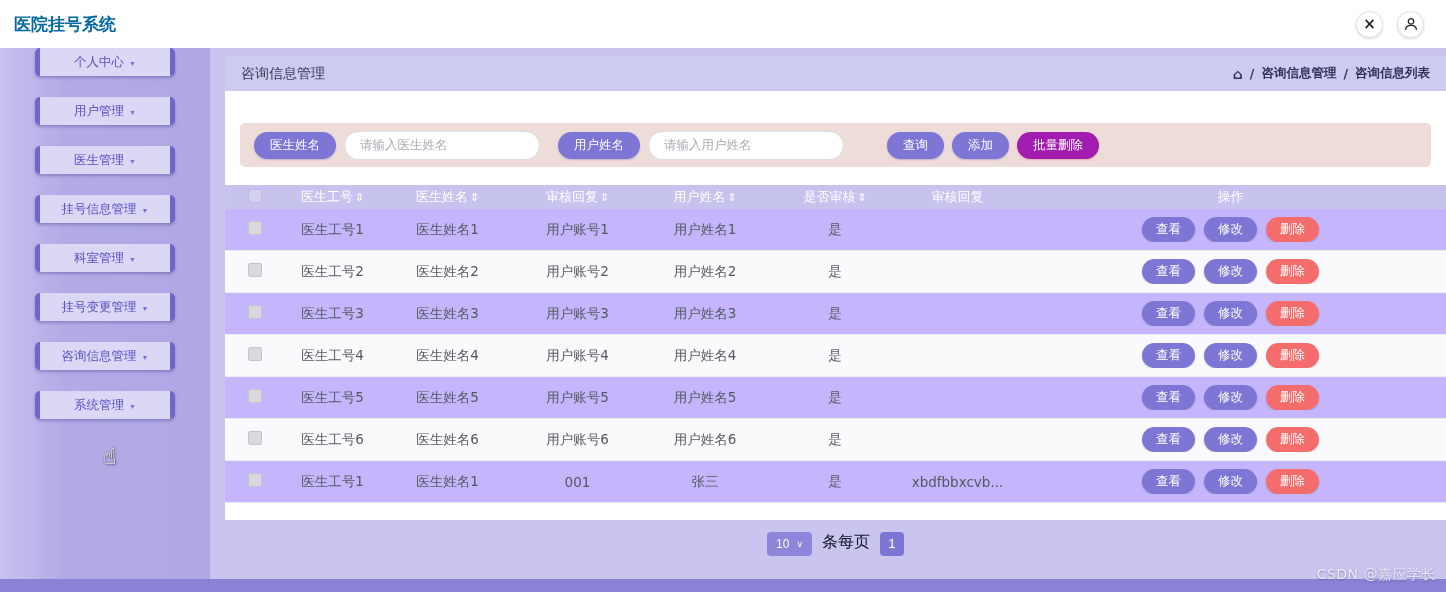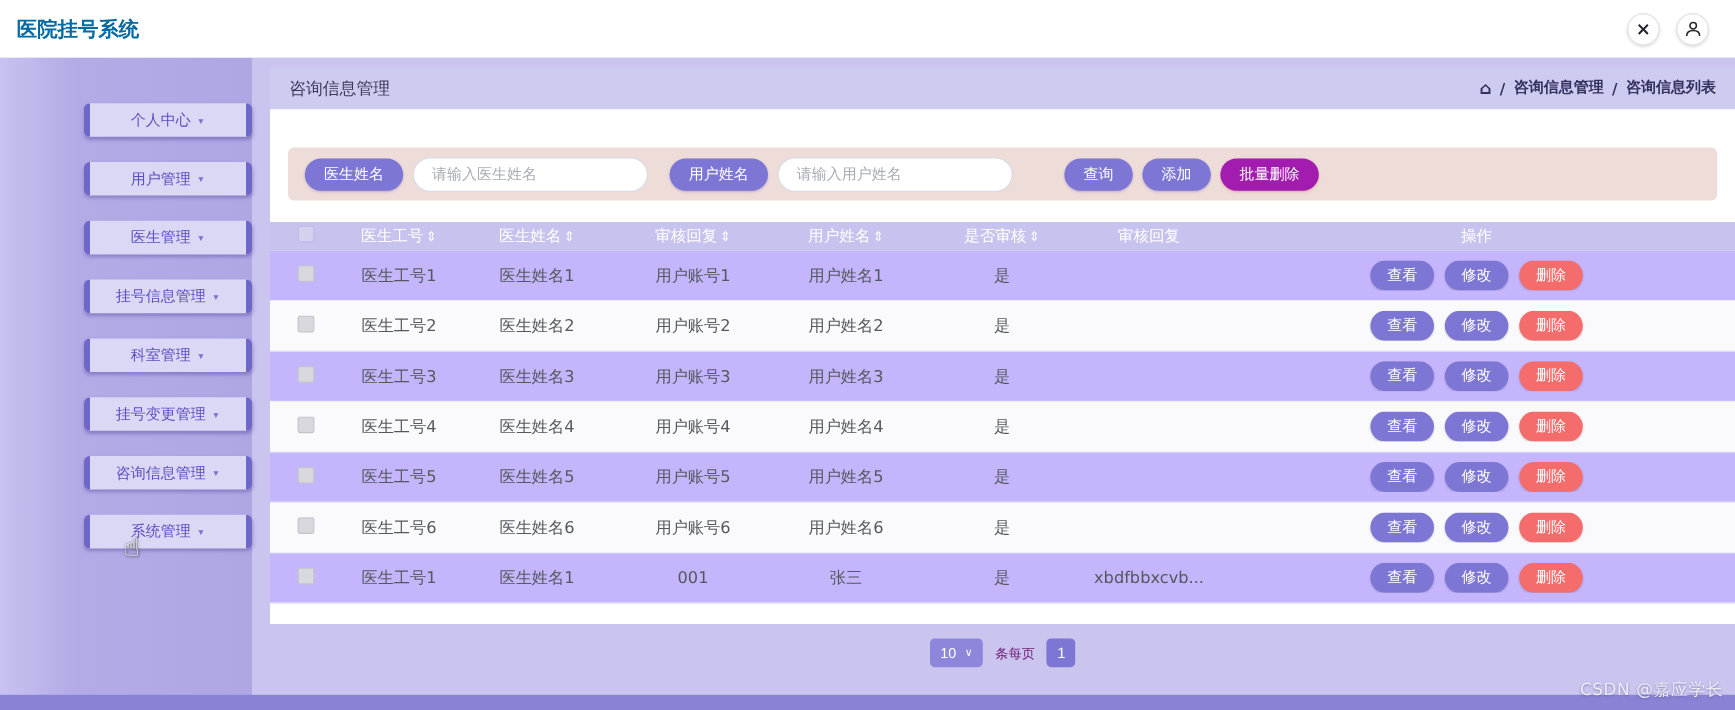--- a/index.html
+++ b/index.html
@@ -9,21 +9,21 @@
   .topbar{height:48px;background:#fff;display:flex;align-items:center;padding:0 14px;position:relative;z-index:5}
   .app-title{font-size:17px;font-weight:700;color:#0369a1}
   .topbar-icons{margin-left:auto;display:flex;gap:14px;padding-right:8px}
   .icon-btn{width:27px;height:27px;border-radius:50%;background:#fff;border:1px solid #e2e2ea;
     box-shadow:0 1px 3px rgba(0,0,0,.15);display:flex;align-items:center;justify-content:center;
     font-size:15px;font-weight:700;color:#23272b;cursor:pointer}
   
   .app-body{position:relative;height:544px;background:#c9c5ee}
   .sidebar{position:absolute;left:0;top:0;bottom:0;width:210px;
     background:linear-gradient(90deg,#c7c2f1 0%,#b2abe6 30%,#aea7e4 100%)}
-  .sidebar-menu{display:flex;flex-direction:column;align-items:flex-end;padding-top:38px}
+  .sidebar-menu{display:flex;flex-direction:column;align-items:center;}
   .side-btn{width:140px;height:28px;margin-bottom:21px;background:#dbd8f6;
     border:none;border-left:5px solid #6e66c8;border-right:5px solid #6e66c8;border-radius:5px;
     color:#5a50c0;font-size:12.5px;display:flex;align-items:center;justify-content:center;gap:5px;
     box-shadow:0 2px 3px rgba(60,50,140,.35);cursor:pointer;white-space:nowrap}
   .side-caret{font-size:7px;color:#7a71cd;transform:translateY(1px)}
   .cursor-glyph{position:absolute;left:103px;top:396px;font-size:22px;color:#fff;
     text-shadow:0 0 2px #333,1px 1px 2px #333;z-index:4;pointer-events:none}
   
   .main{position:absolute;left:225px;top:8px;right:0;bottom:0}
   .page-header{height:35px;background:#cecbf1;display:flex;align-items:center;padding:0 16px}
@@ -52,25 +52,25 @@
     display:inline-block;cursor:pointer}
   .t-head .cbx{background:#d4d1ef;border-color:#bdb9e4}
   .sort-ind{font-size:11px;margin-left:2px}
   .actions{display:flex;justify-content:center;gap:9px}
   .act-btn{height:25px;border:none;border-radius:13px;padding:0 14px;font-size:12.5px;color:#fff;
     cursor:pointer;box-shadow:0 1px 2px rgba(0,0,0,.18)}
   .act-view,.act-edit{background:#7d76d5}
   .act-delete{background:#f56c6c}
   
   .pagination{position:absolute;left:0;right:0;top:476px;display:flex;justify-content:center;
-    align-items:center;gap:10px}
+    align-items:flex-start;gap:10px}
   .page-size{height:24px;background:#8d86da;color:#fff;border:none;border-radius:4px;
     padding:0 9px;font-size:12px;display:flex;align-items:center;gap:7px;cursor:pointer}
   .ps-caret{font-size:9px}
-  .per-page{font-size:11px;color:#701a75}
+  .per-page{font-size:16px;color:#0f172a}
   .page-num{width:24px;height:24px;background:#7d76d5;color:#fff;border:none;border-radius:4px;
     font-size:12.5px;cursor:pointer}
   
   .bottom-strip{position:absolute;left:0;bottom:0;width:100%;height:13px;background:#8a83d5;z-index:6}
   .watermark{position:absolute;right:10px;bottom:8px;font-size:14px;color:#edebf8;z-index:7;
     text-shadow:0 1px 2px rgba(80,75,140,.6);letter-spacing:.5px}
 </style>
 <title>医院挂号系统</title></head>
 <body>
 

